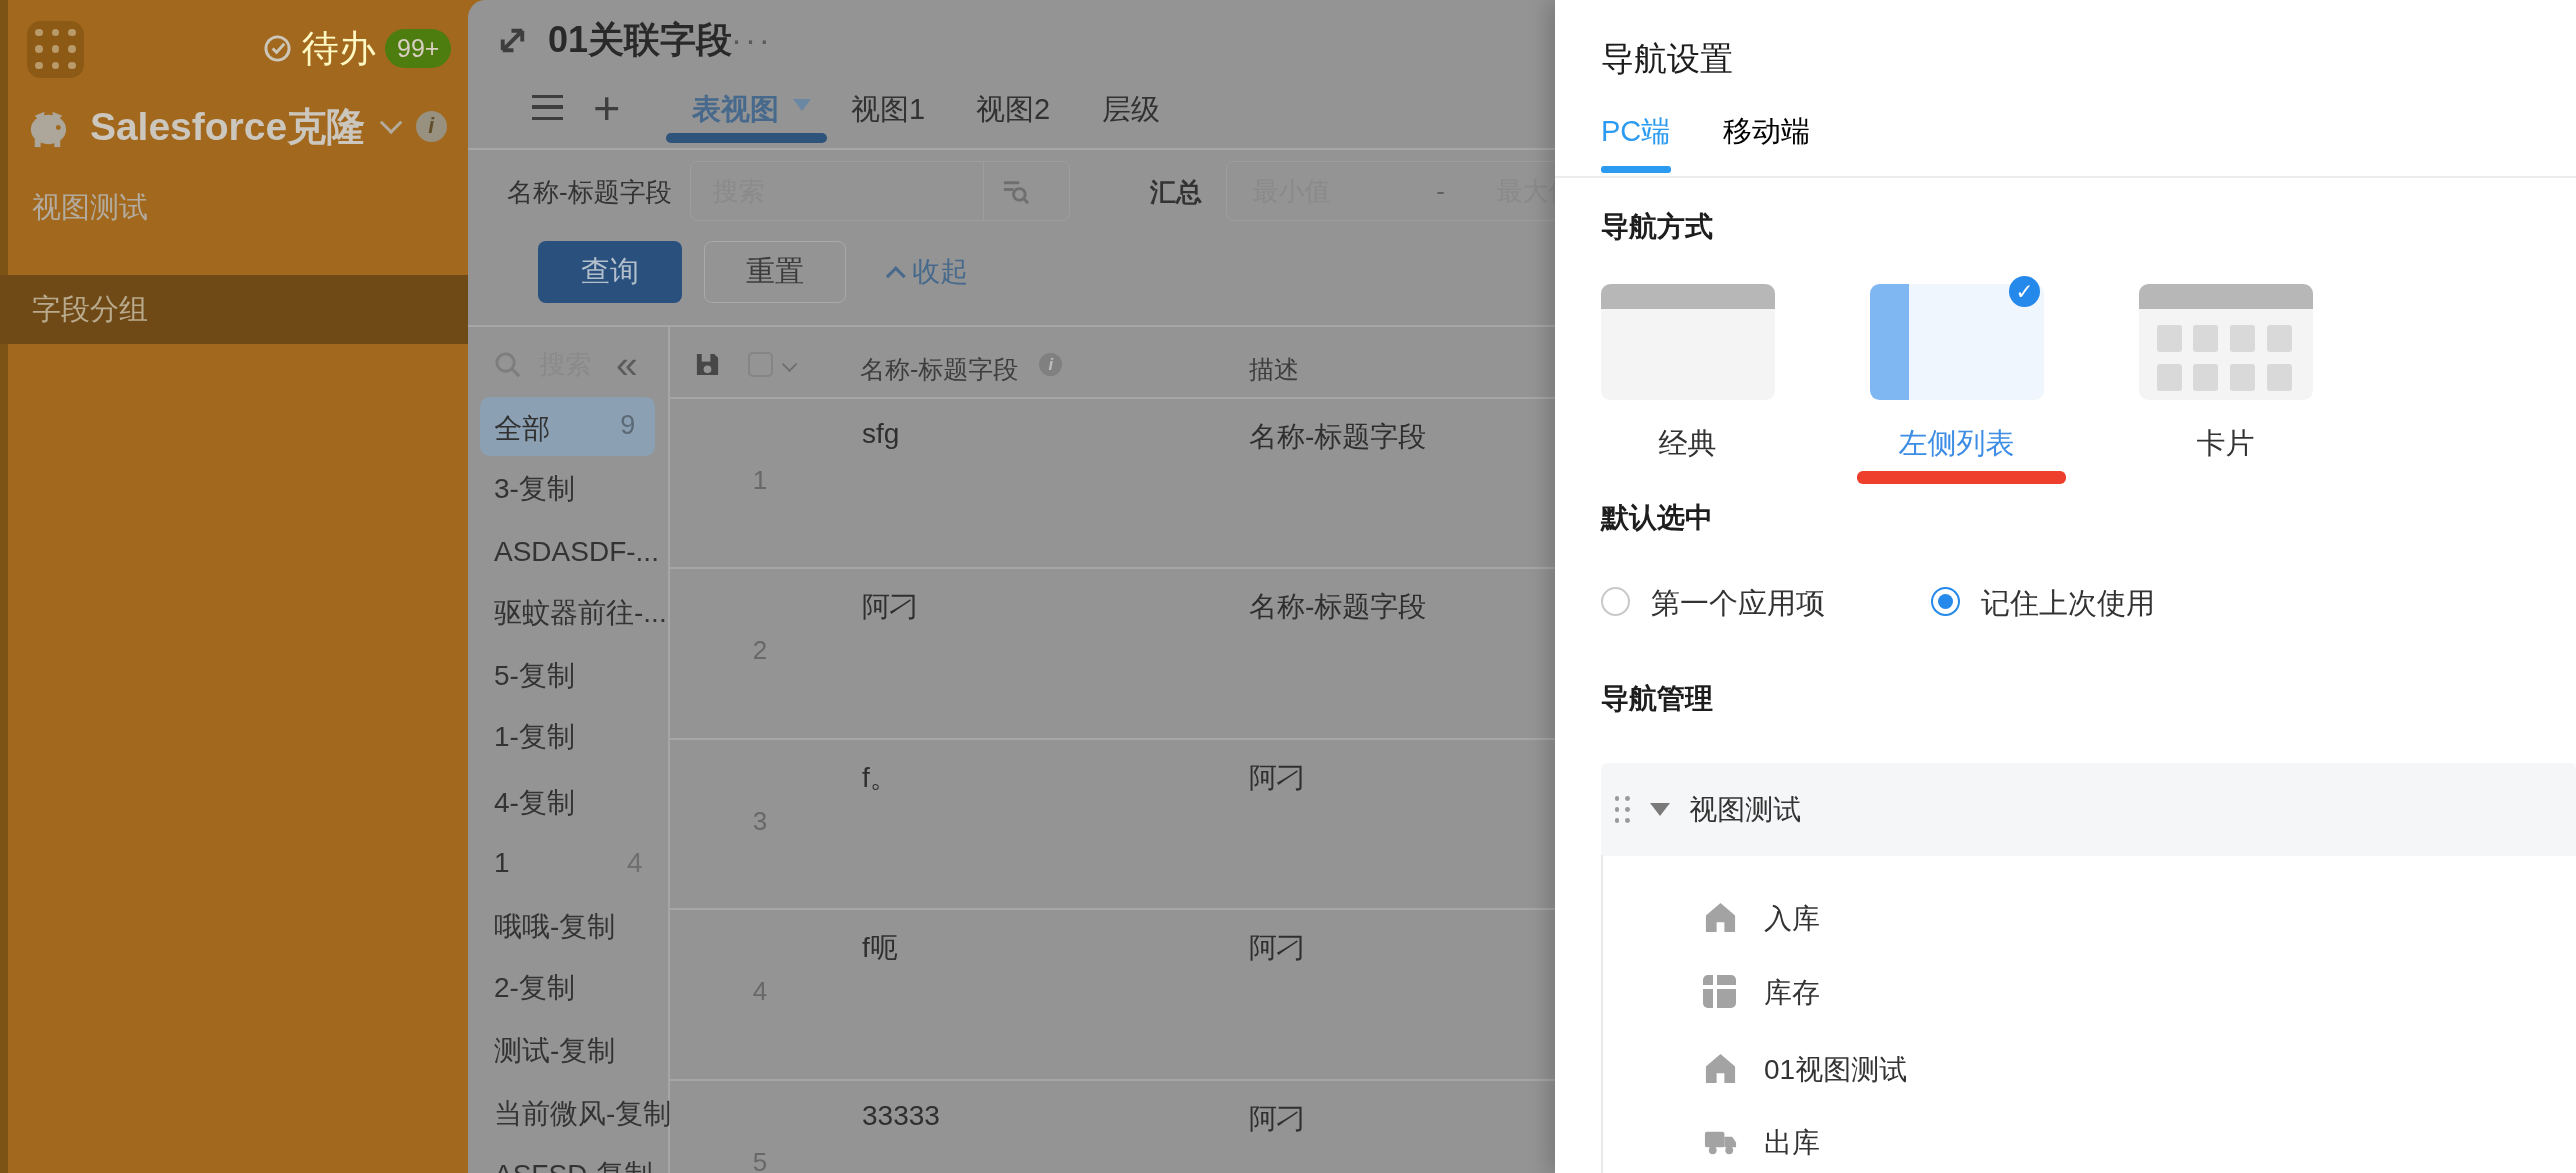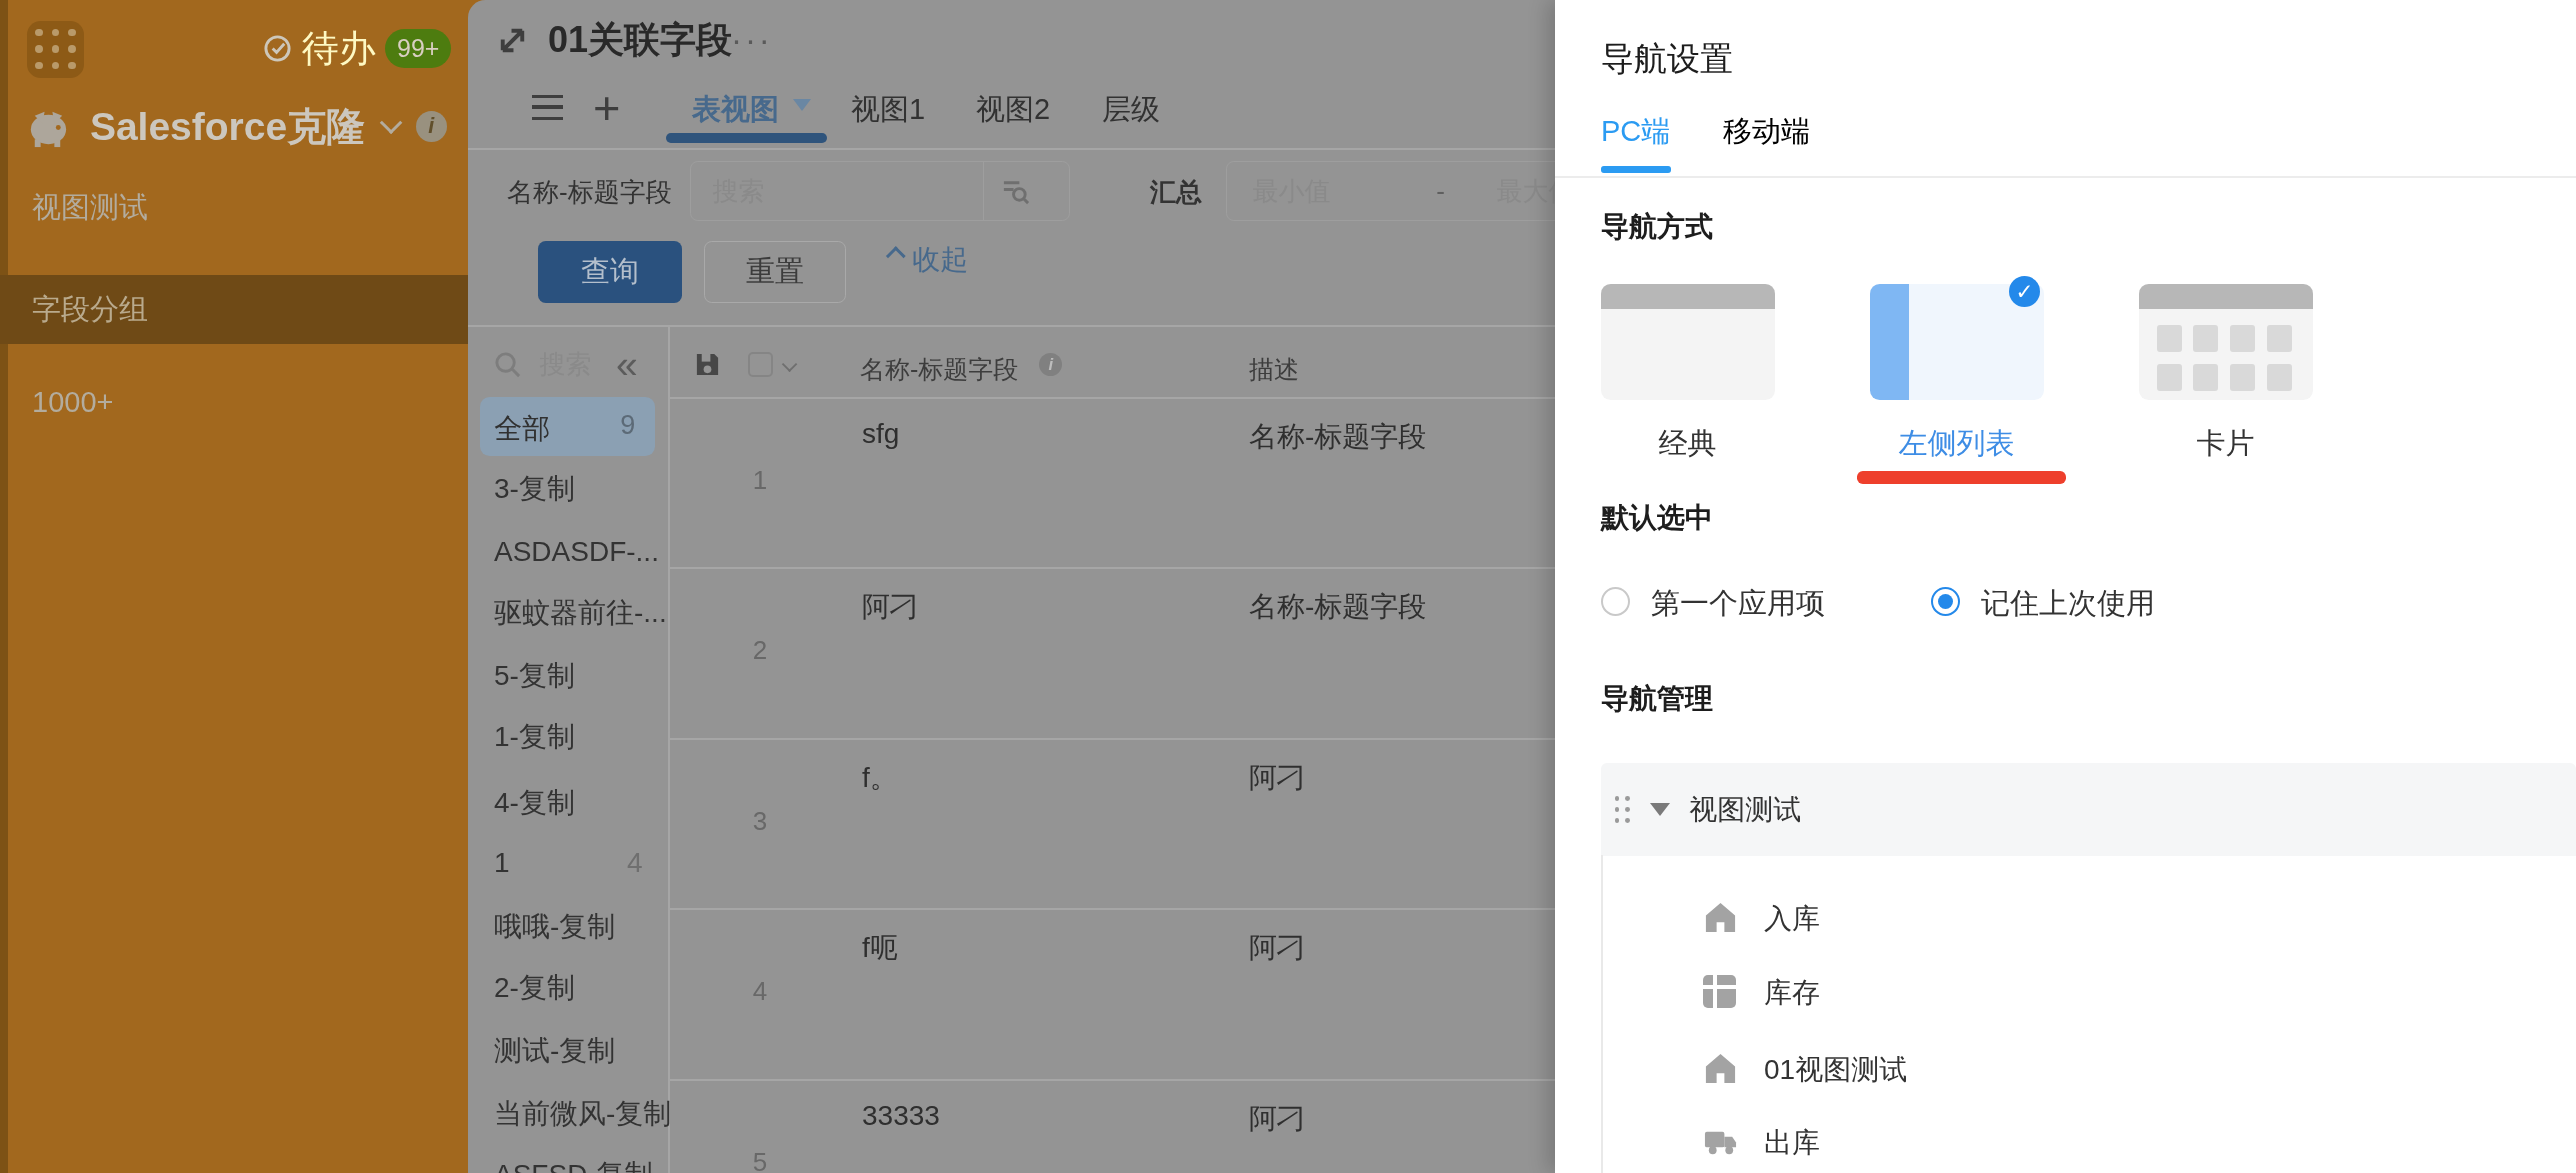--- a/index.html
+++ b/index.html
@@ -36,21 +36,21 @@
   #tab-underline{left:198px;top:133px;width:161px;height:9.7px;border-radius:4.9px;background:#2f547c;}
   .hline{left:0;width:2108px;height:1.9px;background:#a6a6a6;}
   .filter-label{top:175px;font-size:26px;color:#333;}
   .inputbox{top:161px;height:60px;border:1.9px solid #9e9e9e;border-radius:7.8px;display:flex;align-items:center;background:transparent;}
   .inputbox input{background:transparent;border:none;outline:none;font-size:26px;color:#3a3a3a;width:100%;}
   .inputbox input::placeholder{color:#8a8a8a;opacity:1;}
   #search-icon-sec{width:64px;height:100%;border-left:1.9px solid #9e9e9e;display:flex;align-items:center;justify-content:center;}
   .btn{top:241px;height:62px;border-radius:7.8px;display:flex;align-items:center;justify-content:center;font-size:29px;}
   #btn-query{left:70px;width:144px;background:#2a517e;color:#b4bfcc;}
   #btn-reset{left:236px;width:142px;border:1.9px solid #a9a9a9;color:#3c3c3c;}
-  #collapse-link{left:421px;top:241px;height:62px;display:flex;gap:9.7px;color:#47698c;font-size:28px;}
+  #collapse-link{left:421px;top:241px;height:62px;display:flex;align-items:center;gap:9.7px;color:#47698c;font-size:28px;}
   .caret-up{width:13.6px;height:13.6px;border-left:3.9px solid #47698c;border-top:3.9px solid #47698c;transform:rotate(45deg);margin-top:7.8px;}
   #vdivider{left:200px;top:325px;width:1.9px;height:848px;background:#a6a6a6;}
 
   
   #panel-search{left:25px;top:347px;display:flex;align-items:center;gap:17.5px;}
   #panel-search .ph{font-size:26px;color:#8a8a8a;}
   #collapse-panel{left:148px;top:343px;font-size:39px;color:#5c5c5c;}
   #group-pill{left:11.7px;top:397px;width:175px;height:59px;border-radius:9.7px;background:#8ba0b3;}
   #group-pill .lbl{position:absolute;left:14.6px;top:12.7px;font-size:28px;color:#313131;}
   #group-pill .cnt{position:absolute;right:19.5px;top:12.7px;font-size:27px;color:#5c6a77;}
@@ -140,23 +140,20 @@
       <span id="app-title">Salesforce克隆</span>
       <span class="chev-down"></span>
       <span id="app-info">i</span>
     </div>
     <div class="side-item abs" style="top:178px">
         <span>视图测试</span>
       </div>
     <div class="side-item active abs" style="top:275px">
         <span>字段分组</span>
       </div>
-    <div class="side-item abs" style="top:372px">
-        <span>1000+</span>
-      </div>
   </div>
 
   <div id="sheet" class="abs">
 
     <svg class="abs" style="left:25px;top:21.4px" width="39" height="39" viewBox="0 0 40 40">
       <path d="M10 30 L30 10 M10 30 h11 M10 30 v-11 M30 10 h-11 M30 10 v11" stroke="#3e3e3e" stroke-width="4" fill="none"></path>
     </svg>
     <div id="rec-title" class="abs">01关联字段</div>
     <div id="more-dots" class="abs">···</div>
 

